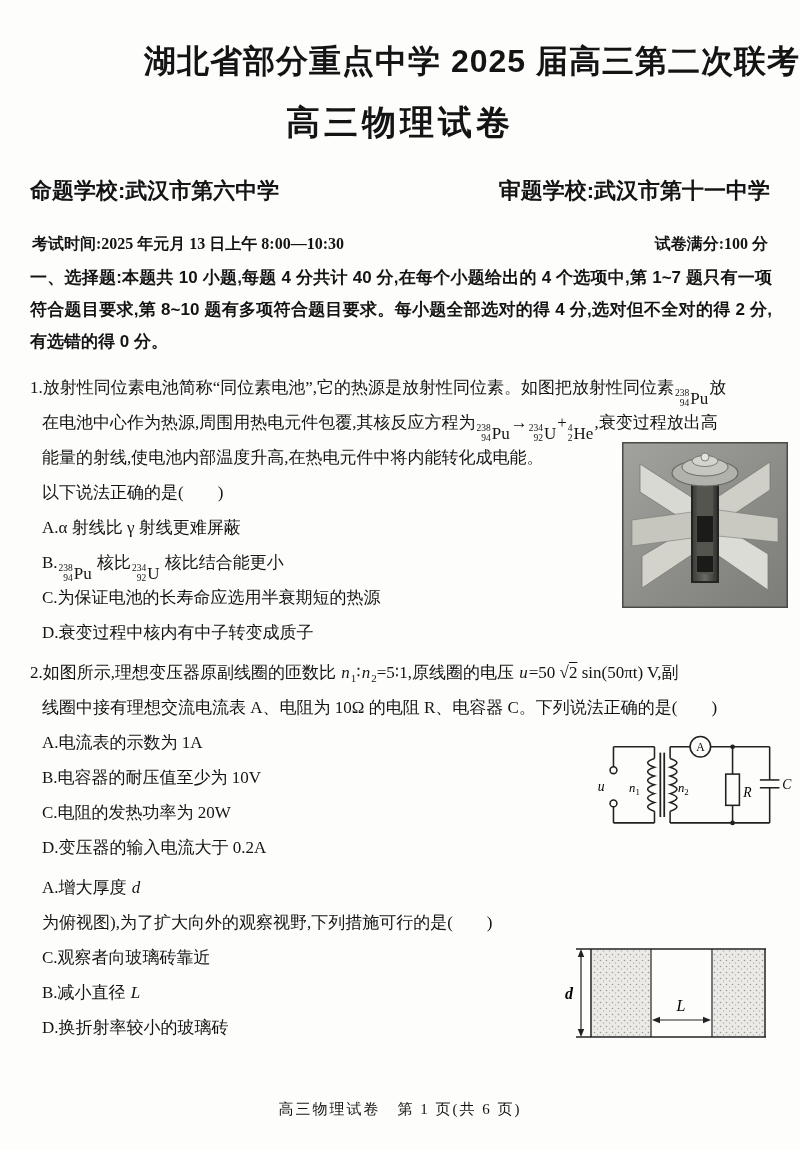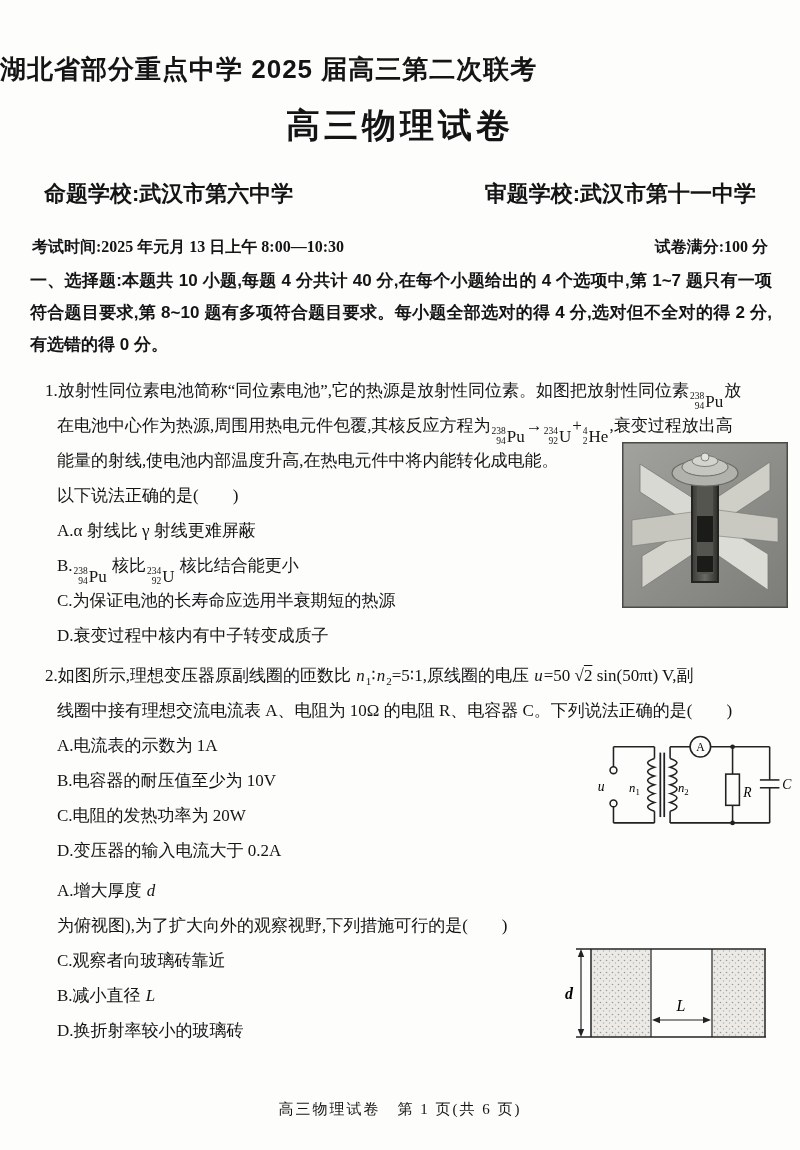--- a/index.html
+++ b/index.html
@@ -5,40 +5,40 @@
   * { box-sizing: border-box; }
   html,body { margin:0; padding:0; }
   body {
     width:800px; height:1150px;
     background:#fdfdfc;
     color:#141414;
     font-family:"Liberation Serif","DejaVu Serif",serif;
     position:relative; overflow:hidden;
   }
   .heiti { font-family:"Liberation Sans","DejaVu Sans",sans-serif; font-weight:bold; }
-  .title-main { text-align:left; padding-top:52px; font-size:26px; letter-spacing:1px; }
+  .title-main { text-align:right; padding-top:40px; font-size:32px; letter-spacing:1px; }
   .title-sub  { text-align:center; margin-top:16px; font-size:34px; letter-spacing:4px; }
   .schools-row {
     display:flex; justify-content:space-between;
-    padding:0 44px; margin-top:30px; font-size:22px;
+    padding:0 30px; margin-top:30px; font-size:22px;
   }
   .meta-row {
     display:flex; justify-content:space-between;
     padding:0 32px; margin-top:28px; font-size:16px; font-weight:bold;
   }
   .intro {
     padding:0 28px 0 30px; margin-top:7px;
     font-size:17px; line-height:32px; text-align:justify;
     font-family:"Liberation Sans","DejaVu Sans",sans-serif; font-weight:bold;
   }
   .question { margin-top:12px; }
   .question + .question { margin-top:5px; }
   .line {
     height:35px; line-height:35px; padding-left:42px;
-    font-size:17px; white-space:nowrap;margin-left:15px;
+    font-size:17px; white-space:nowrap;
   }
   .line.first { padding-left:30px; }
   .var { font-style:italic; font-family:"Liberation Serif",serif; padding:0 1px; }
   sub.vs { font-size:11px; line-height:0; }
   
   .nuc { display:inline-flex; align-items:center; vertical-align:-3px; margin:0 1px; }
   .nuc .ss {
     display:inline-flex; flex-direction:column; align-items:flex-end;
     font-size:9.5px; line-height:9.5px; margin-right:1px; font-weight:normal;
   }

